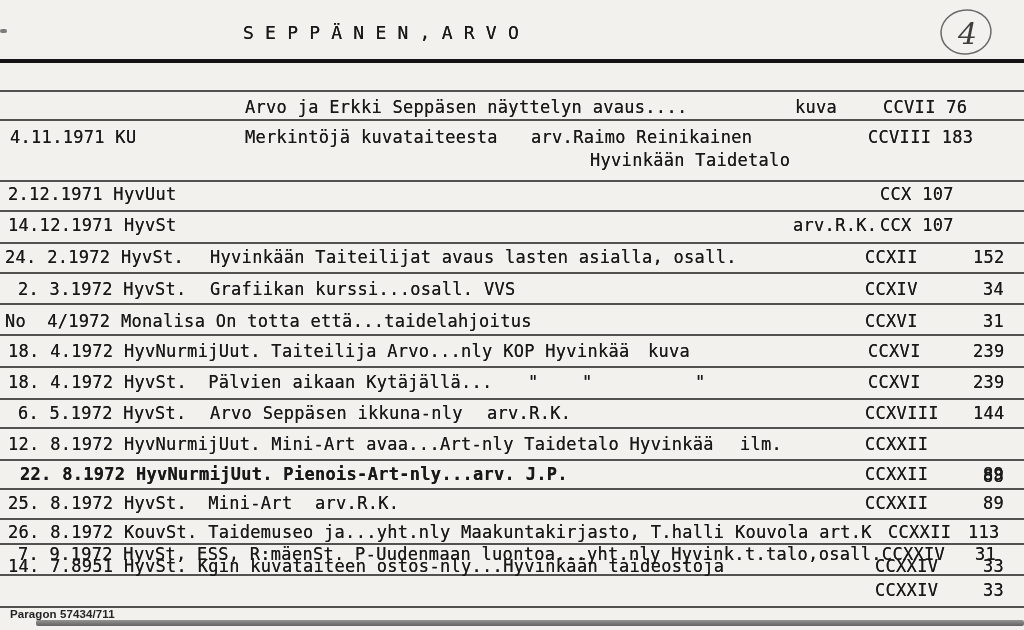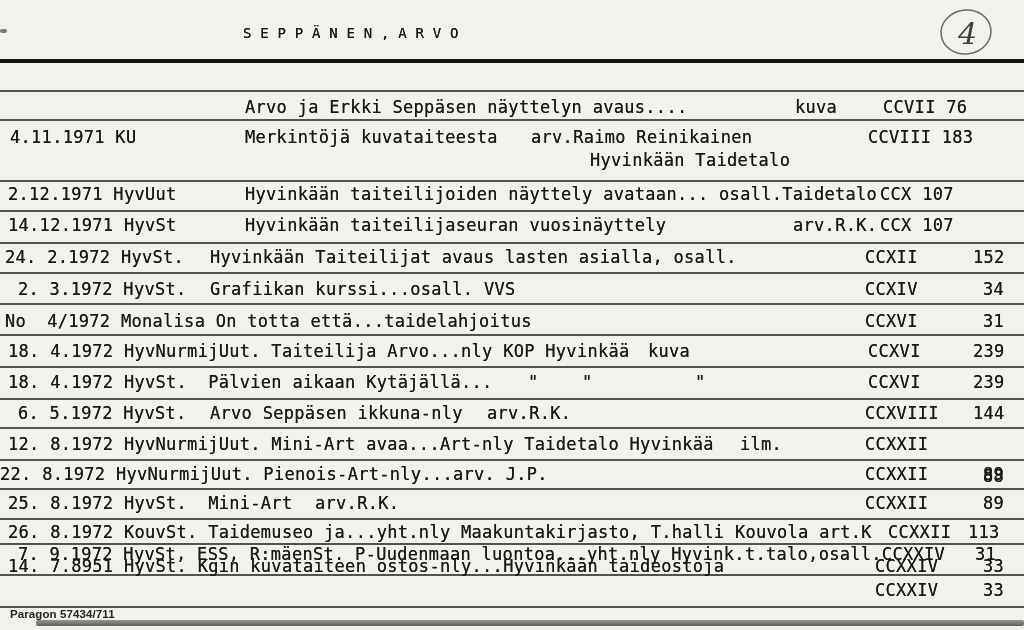--- a/index.html
+++ b/index.html
@@ -6,21 +6,21 @@
   body{
     position:relative;
     width:1024px;height:630px;
     overflow:hidden;
     background:#f2f1ed;
     color:#181818;
     font-family:"DejaVu Sans Mono","Liberation Mono",monospace;
   }
   .page-title{
     position:absolute;left:243px;top:22px;
-    font-size:14px;line-height:22px;letter-spacing:0.2px;
+    font-size:18px;line-height:22px;letter-spacing:0.2px;
     white-space:pre;
     text-shadow:0 0 0.6px rgba(10,10,10,.9);
   }
   .badge{position:absolute;left:933px;top:4px;width:68px;height:58px;}
   .rule{position:absolute;left:0;width:1024px;height:2px;background:#3b3b3b;opacity:.88;}
   .rule.thick{height:4px;background:#141414;opacity:1;}
   .row{position:absolute;left:0;top:0;width:1024px;height:20px;}
   .seg{
     position:absolute;top:0;
     white-space:pre;
@@ -83,26 +83,24 @@
       <span class="seg" style="left: 10px;">4.11.1971 KU</span>
       <span class="seg" style="left: 245px;">Merkintöjä kuvataiteesta</span>
       <span class="seg" style="left: 531px;">arv.Raimo Reinikainen</span>
       <span class="seg" style="left: 868px;">CCVIII 183</span>
     </div>
     <div class="row" style="top: 150px;">
       <span class="seg" style="left: 590px;">Hyvinkään Taidetalo</span>
     </div>
     <div class="row" style="top: 184px;">
       <span class="seg" style="left: 8px;">2.12.1971 HyvUut</span>
-      <span class="seg" style="left: 245px;">Hyvinkään taiteilijoiden näyttely avataan... osall.Taidetalo</span>
       <span class="seg" style="left: 880px;">CCX 107</span>
     </div>
     <div class="row" style="top: 215px;">
       <span class="seg" style="left: 8px;">14.12.1971 HyvSt</span>
-      <span class="seg" style="left: 245px;">Hyvinkään taiteilijaseuran vuosinäyttely</span>
       <span class="seg" style="left: 793px;">arv.R.K.</span>
       <span class="seg" style="left: 880px;">CCX 107</span>
     </div>
     <div class="row" style="top: 247px; padding-left: 28px;">
       <span class="seg" style="left: 5px;">24. 2.1972 HyvSt.</span>
       <span class="seg" style="left: 210px;">Hyvinkään Taiteilijat avaus lasten asialla, osall.</span>
       <span class="seg" style="left: 865px;">CCXII</span>
       <span class="seg" style="left: 973px;">152</span>
     </div>
     <div class="row" style="top: 279px;">
@@ -137,21 +135,21 @@
       <span class="seg" style="left: 865px;">CCXVIII</span>
       <span class="seg" style="left: 973px;">144</span>
     </div>
     <div class="row" style="top: 434px;">
       <span class="seg" style="left: 8px;">12. 8.1972 HyvNurmijUut. Mini-Art avaa...Art-nly Taidetalo Hyvinkää</span>
       <span class="seg" style="left: 740px;">ilm.</span>
       <span class="seg" style="left: 865px;">CCXXII</span>
       <span class="seg" style="left: 983px; margin-top: 32px;">88</span>
     </div>
     <div class="row" style="top: 464px;">
-      <span class="seg" style="left: 0;">22. 8.1972 HyvNurmijUut. Pienois-Art-nly...arv. J.P.</span>
+      <span class="seg" style="left: 20px; font-weight: bold;">22. 8.1972 HyvNurmijUut. Pienois-Art-nly...arv. J.P.</span>
       <span class="seg" style="left: 865px;">CCXXII</span>
       <span class="seg" style="left: 983px;">89</span>
     </div>
     <div class="row" style="top: 493px;">
       <span class="seg" style="left: 8px;">25. 8.1972 HyvSt.  Mini-Art</span>
       <span class="seg" style="left: 315px;">arv.R.K.</span>
       <span class="seg" style="left: 865px;">CCXXII</span>
       <span class="seg" style="left: 983px;">89</span>
     </div>
     <div class="row" style="top: 522px;">

